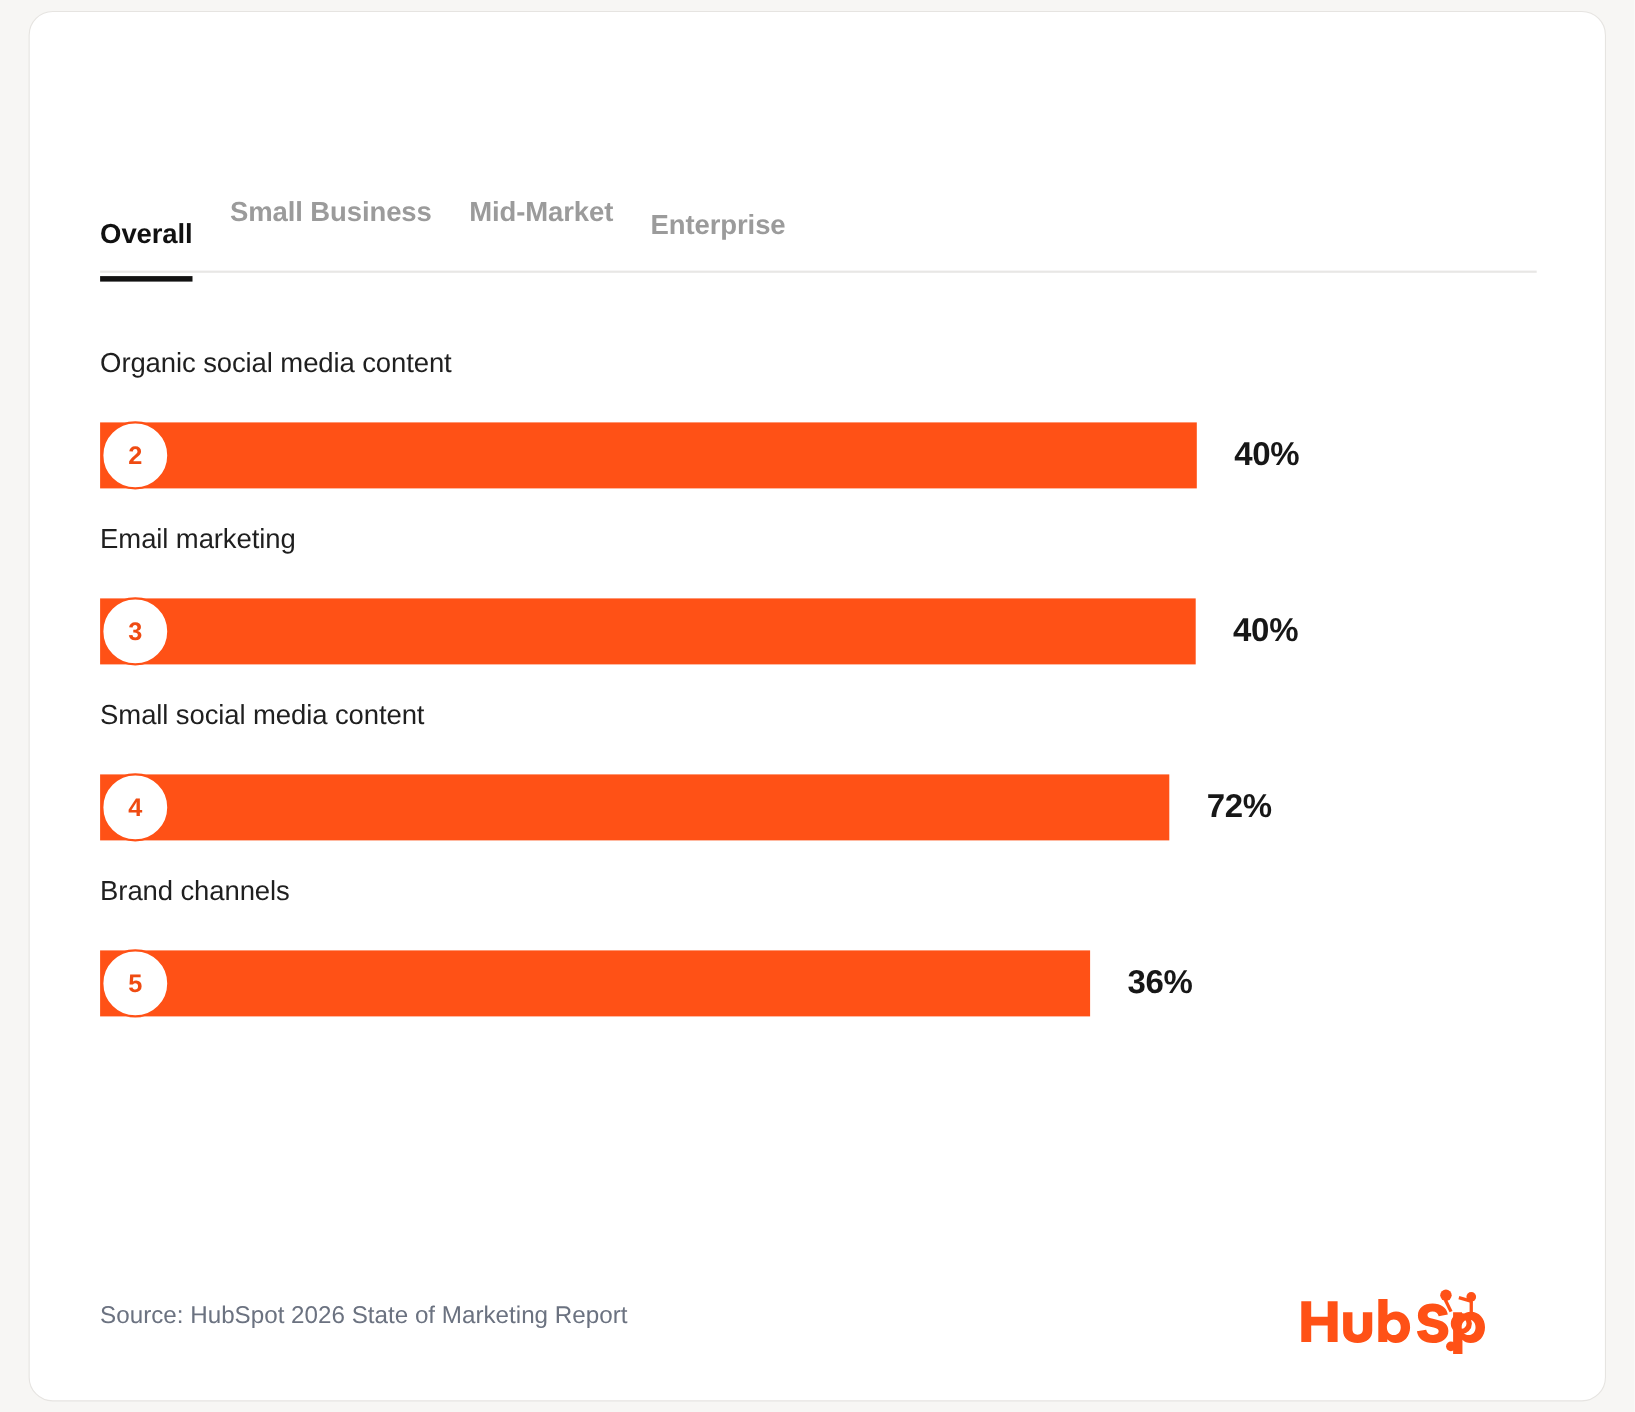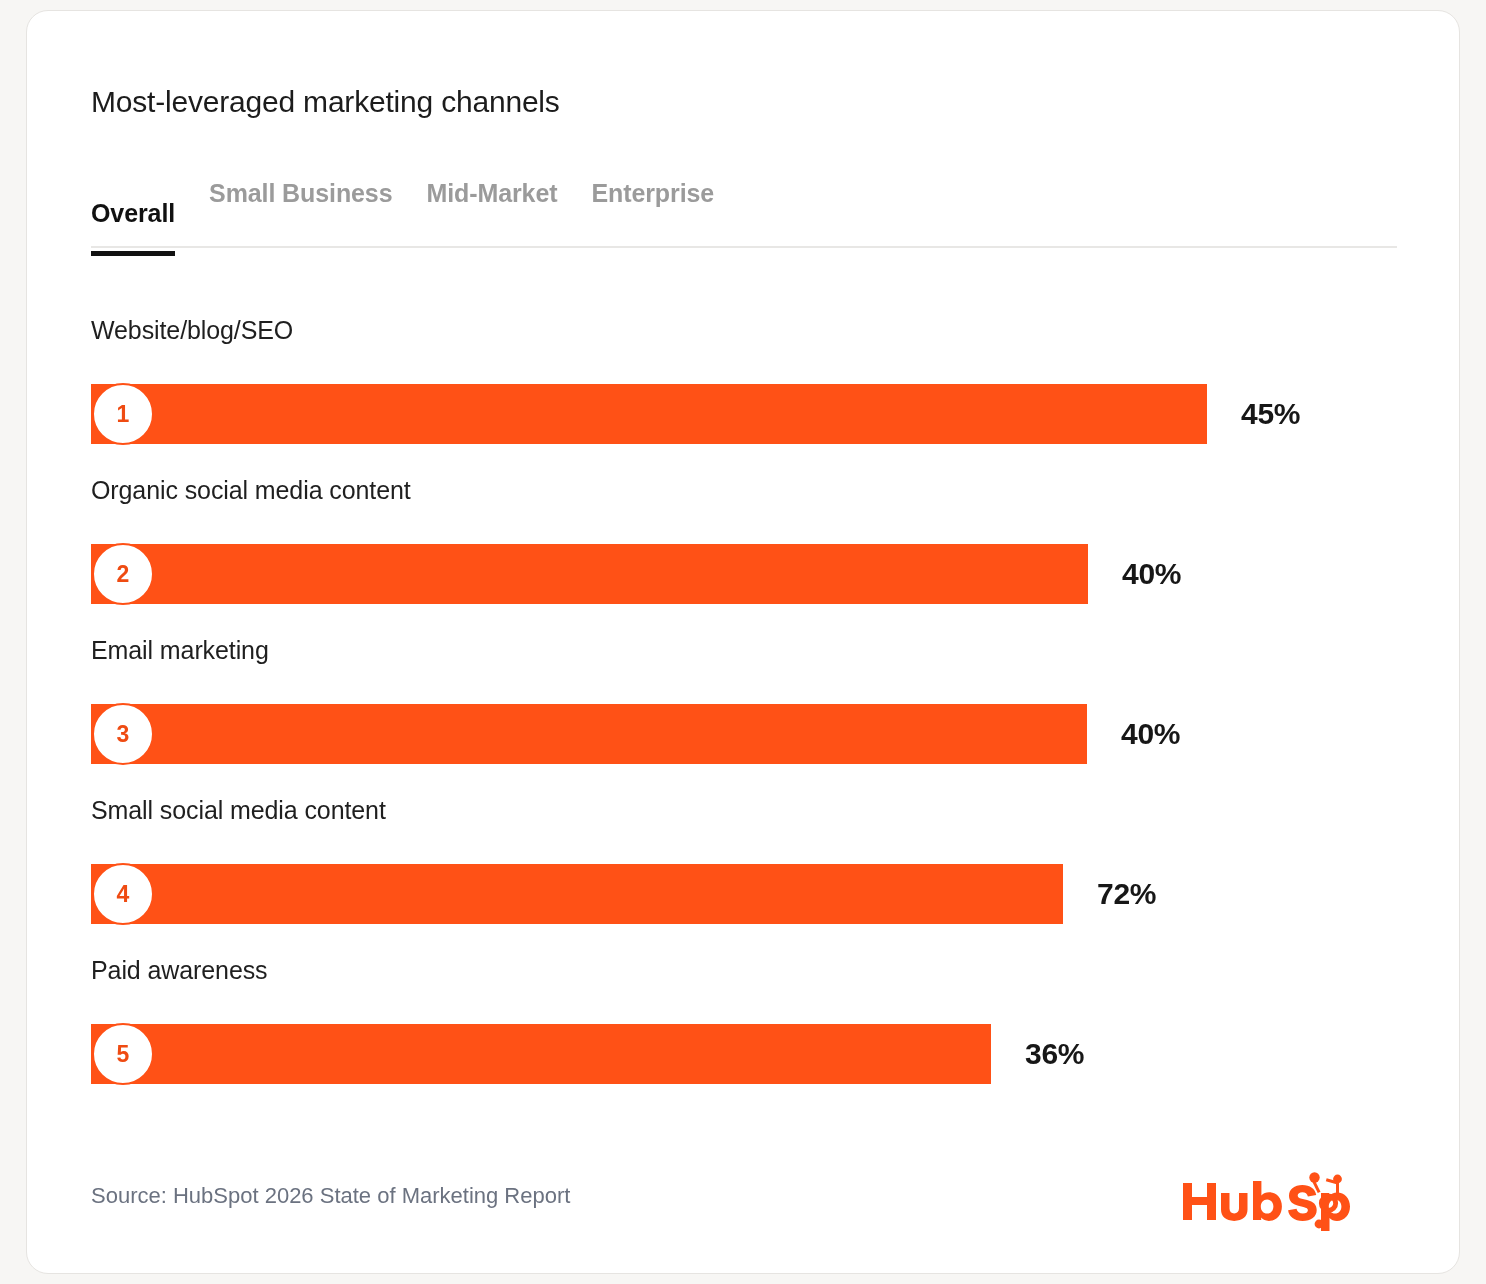--- a/index.html
+++ b/index.html
@@ -62,21 +62,21 @@
     color: #9b9b9b;
     letter-spacing: -0.1px;
     white-space: nowrap;
     padding: 0 0 12px 0;
     margin-right: 34px;
     cursor: pointer;
     background: none;
     border: none;
     font-family: inherit;
   }
-  .tab:last-child { margin-right: 0; }
+  .tab:last-child { margin-right: 0; margin-top: 12px; }
   .tab.active {
     color: #111111;
     margin-top: 20px;
   }
   .tab.active .tab-underline {
     position: absolute;
     left: 0;
     right: 0;
     bottom: -16px;
     height: 5px;
@@ -176,41 +176,31 @@
     width: 176px;
     height: 62px;
   }
 </style>
 </head>
 <body>
 
 <div class="card">
   <div class="card-inner">
 
-    <div class="chart-title">Most-leveraged marketing channels</div>
 
     <div class="tabs" id="tab-bar">
         <button class="tab active"><span>Overall</span><span class="tab-underline"></span></button>
         <button class="tab"><span>Small Business</span></button>
         <button class="tab"><span>Mid-Market</span></button>
         <button class="tab"><span>Enterprise</span></button>
       </div>
     <div class="tab-divider"></div>
 
     <div class="rows" id="rows">
         <div class="row">
-          <div class="row-label">Website/blog/SEO</div>
-          <div class="bar-line">
-            <div class="bar" style="width: 1116px; background: rgb(255, 81, 22);">
-              <div class="badge">1</div>
-            </div>
-            <div class="bar-value">45%</div>
-          </div>
-        </div>
-        <div class="row">
           <div class="row-label">Organic social media content</div>
           <div class="bar-line">
             <div class="bar" style="width: 997px; background: rgb(255, 81, 22);">
               <div class="badge">2</div>
             </div>
             <div class="bar-value">40%</div>
           </div>
         </div>
         <div class="row">
           <div class="row-label">Email marketing</div>
@@ -224,21 +214,21 @@
         <div class="row">
           <div class="row-label">Small social media content</div>
           <div class="bar-line">
             <div class="bar" style="width: 972px; background: rgb(255, 81, 22);">
               <div class="badge">4</div>
             </div>
             <div class="bar-value">72%</div>
           </div>
         </div>
         <div class="row">
-          <div class="row-label">Paid awareness</div>
+          <div class="row-label">Brand channels</div>
           <div class="bar-line">
             <div class="bar" style="width: 900px; background: rgb(255, 81, 22);">
               <div class="badge">5</div>
             </div>
             <div class="bar-value">36%</div>
           </div>
         </div>
       </div>
 
     <div class="footer">

